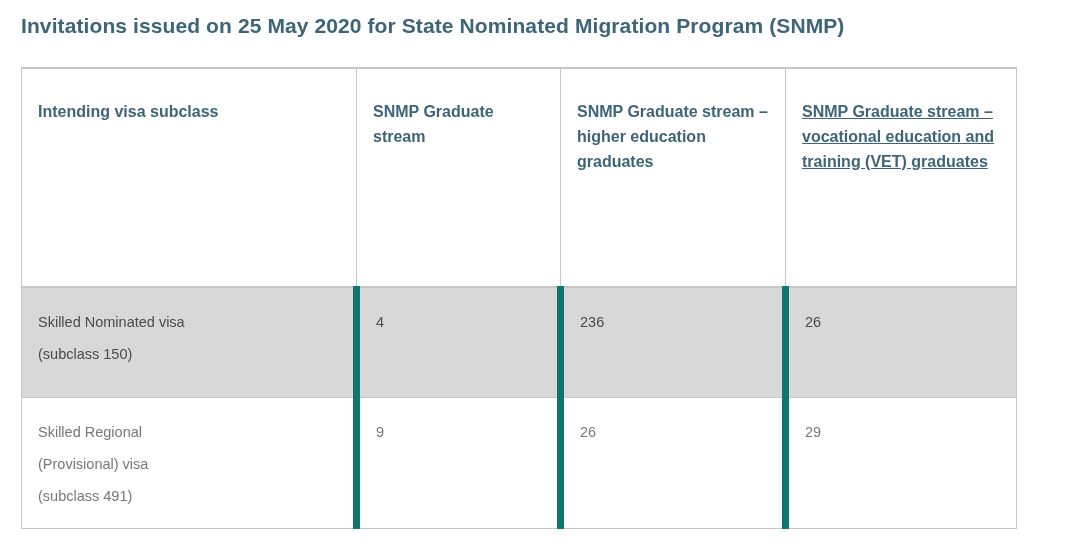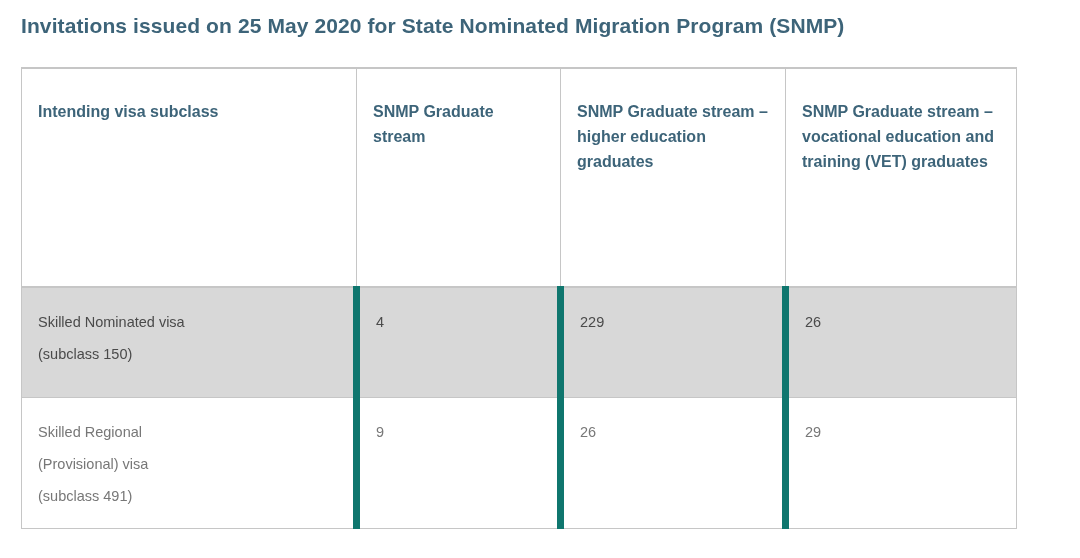--- a/index.html
+++ b/index.html
@@ -67,21 +67,21 @@
     padding: 30px 16px 10px 16px;
     box-sizing: border-box;
     border-right: 1px solid #c6c6c6;
     border-bottom: 2px solid #c6c6c6;
     color: #3d6479;
     font-size: 16px;
     line-height: 25px;
     font-weight: bold;
     background: #ffffff;
   }
-  thead th:last-child { border-right: none; }
+  thead th:last-child { border-right: none; text-decoration: underline; }
 
   tbody td {
     vertical-align: top;
     padding: 18px 16px 16px 16px;
     box-sizing: border-box;
     border-right: 7px solid #0f766e;
     border-bottom: 1px solid #c6c6c6;
     font-size: 14.5px;
     line-height: 32px;
     color: #555555;
@@ -126,21 +126,21 @@
           <th>SNMP Graduate stream – vocational education and training (VET) graduates</th>
         </tr>
       </thead>
       <tbody>
         <tr class="row-shaded">
           <td>
             <span class="cell-line">Skilled Nominated visa</span>
             <span class="cell-line">(subclass 150)</span>
           </td>
           <td>4</td>
-          <td>229</td>
+          <td>236</td>
           <td>26</td>
         </tr>
         <tr class="row-plain">
           <td>
             <span class="cell-line">Skilled Regional</span>
             <span class="cell-line">(Provisional) visa</span>
             <span class="cell-line">(subclass 491)</span>
           </td>
           <td>9</td>
           <td>26</td>

